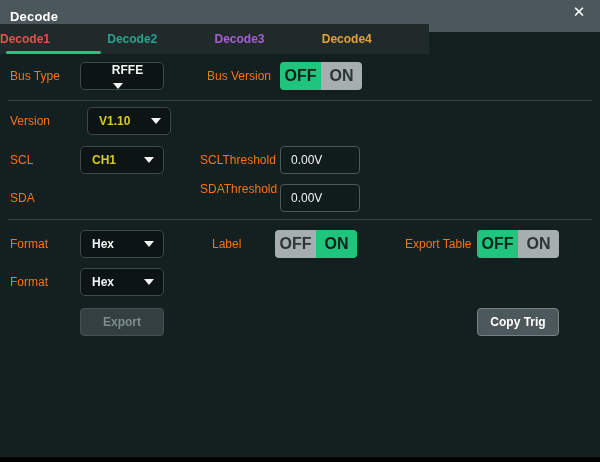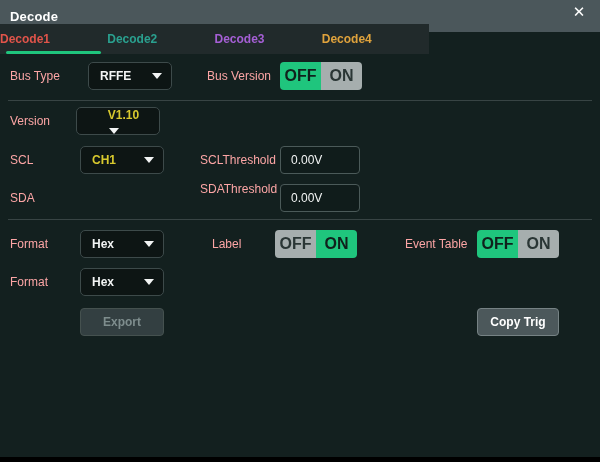--- a/index.html
+++ b/index.html
@@ -12,21 +12,21 @@
   .close-btn{position:absolute;right:8px;top:0;width:26px;height:24px;display:flex;
     align-items:center;justify-content:center;color:#fff;font-size:15px;cursor:default;}
   
   .tabbar{position:absolute;left:0;top:24px;width:429px;height:30px;background:#212a2b;display:flex;}
   .tab{position:relative;flex:1;display:flex;align-items:center;justify-content:flex-start;
     font-size:12px;font-weight:bold;}
   .tab .underline{display:none;position:absolute;left:6px;right:6px;bottom:0;height:3px;
     background:#1fc57d;border-radius:2px;}
   .tab.active .underline{display:block;}
   
-  .lbl{position:absolute;color:#fca5a5;font-size:12px;line-height:28px;height:28px;white-space:nowrap;}
+  .lbl{position:absolute;color:#f97316;font-size:12px;line-height:28px;height:28px;white-space:nowrap;}
   .dropdown{position:absolute;width:84px;height:28px;background:#0d1514;border:1px solid #3d4a4a;
     border-radius:5px;box-sizing:border-box;display:flex;align-items:center;}
   .dropdown .dd-text{font-size:12px;color:#f2f4f4;margin-left:11px;flex:1;font-weight:bold;}
   .chevron{width:0;height:0;border-left:5px solid transparent;border-right:5px solid transparent;
     border-top:6px solid #f2f4f4;margin-right:9px;}
   .field{position:absolute;width:80px;height:28px;background:#101c1b;border:1px solid #4b5a59;
     border-radius:4px;box-sizing:border-box;color:#f2f4f4;font-size:12px;
     font-family:"Liberation Sans",sans-serif;padding:0 0 0 10px;outline:none;}
   .toggle{position:absolute;width:82px;height:28px;border-radius:4px;overflow:hidden;display:flex;}
   .seg{flex:1;display:flex;align-items:center;justify-content:center;font-size:16px;font-weight:bold;
@@ -62,34 +62,34 @@
       <span style="color: rgb(165, 95, 213);">Decode3</span>
 
     </div>
     <div class="tab">
       <span style="color: rgb(223, 162, 60);">Decode4</span>
 
     </div>
   </div>
 
   <span class="lbl" style="left:10px;top:62px;">Bus Type</span>
-  <div class="dropdown" style="left:88px;top:62px;">
+  <div class="dropdown" style="left:80px;top:62px;flex-direction:column;">
     <span class="dd-text" style="color: rgb(242, 244, 244);">RFFE</span>
     <span class="chevron"></span>
   </div>
   <span class="lbl" style="left:207px;top:62px;">Bus Version</span>
   <div class="toggle" style="left:280px;top:62px;">
     <span class="seg active">OFF</span>
     <span class="seg">ON</span>
   </div>
 
   <div class="divider" style="top:100px;"></div>
 
   <span class="lbl" style="left:10px;top:107px;">Version</span>
-  <div class="dropdown" style="left:76px;top:107px;flex-direction:column;">
+  <div class="dropdown" style="left:87px;top:107px;">
     <span class="dd-text" style="color: rgb(216, 201, 46);">V1.10</span>
     <span class="chevron"></span>
   </div>
 
   <span class="lbl" style="left:10px;top:146px;">SCL</span>
   <div class="dropdown" style="left:80px;top:146px;">
     <span class="dd-text" style="color: rgb(216, 201, 46);">CH1</span>
     <span class="chevron"></span>
   </div>
   <span class="lbl" style="left:200px;top:146px;">SCLThreshold</span>
@@ -104,21 +104,21 @@
   <span class="lbl" style="left:10px;top:230px;">Format</span>
   <div class="dropdown" style="left:80px;top:230px;">
     <span class="dd-text" style="color: rgb(242, 244, 244);">Hex</span>
     <span class="chevron"></span>
   </div>
   <span class="lbl" style="left:212px;top:230px;">Label</span>
   <div class="toggle" style="left:275px;top:230px;">
     <span class="seg">OFF</span>
     <span class="seg active">ON</span>
   </div>
-  <span class="lbl" style="left:405px;top:230px;">Event Table</span>
+  <span class="lbl" style="left:405px;top:230px;">Export Table</span>
   <div class="toggle" style="left:477px;top:230px;">
     <span class="seg active">OFF</span>
     <span class="seg">ON</span>
   </div>
 
   <span class="lbl" style="left:10px;top:268px;">Format</span>
   <div class="dropdown" style="left:80px;top:268px;">
     <span class="dd-text" style="color: rgb(242, 244, 244);">Hex</span>
     <span class="chevron"></span>
   </div>

